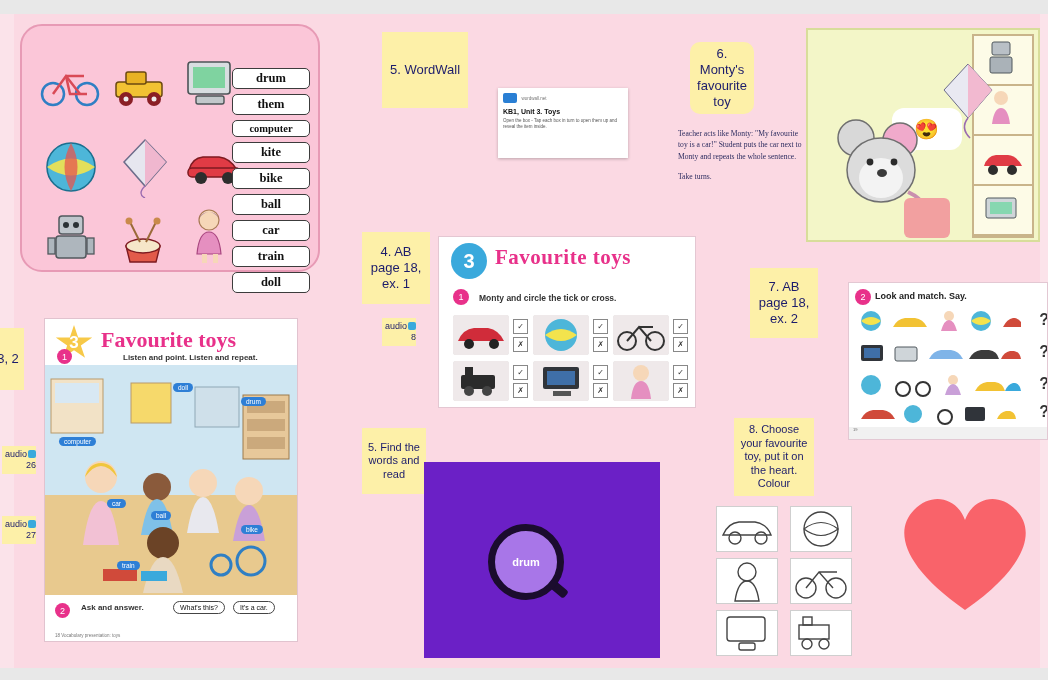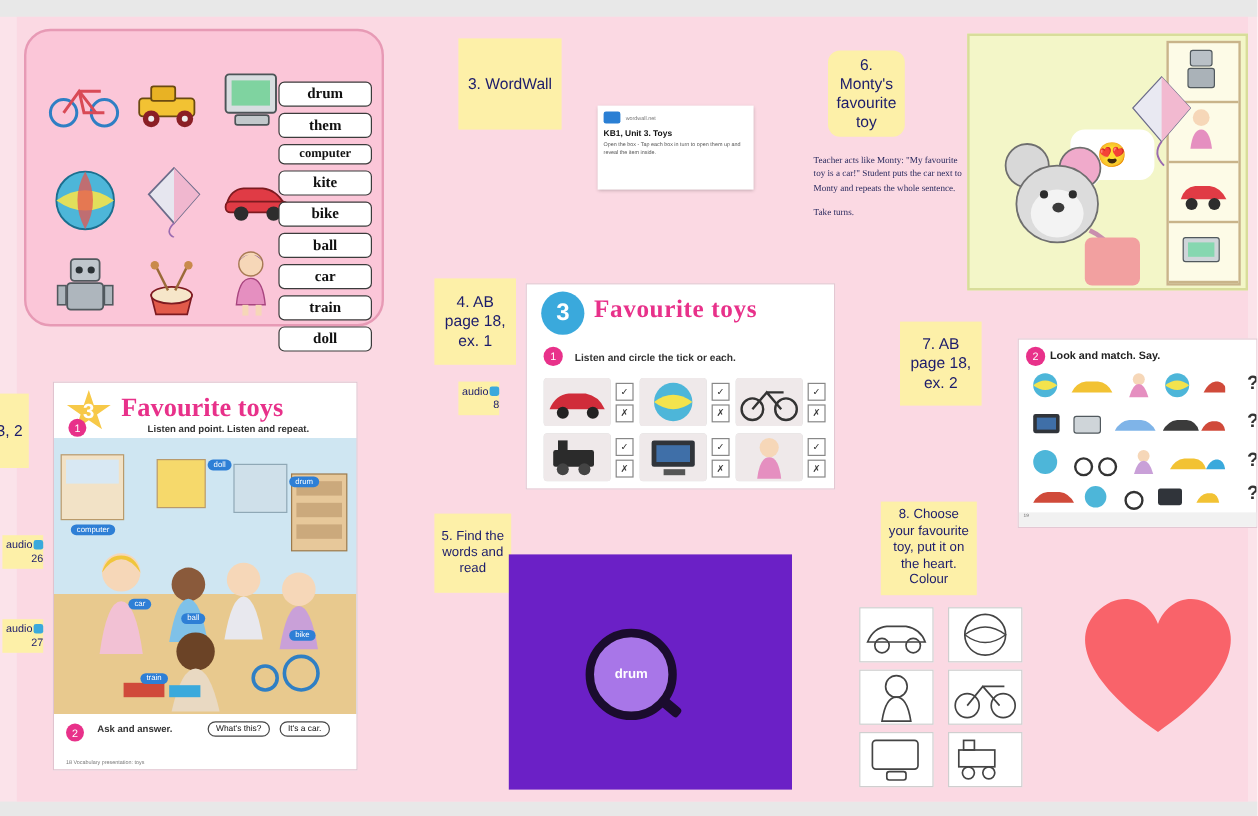--- a/index.html
+++ b/index.html
@@ -225,21 +225,21 @@
       <div class="word long">computer</div>
       <div class="word">kite</div>
       <div class="word">bike</div>
       <div class="word">ball</div>
       <div class="word">car</div>
       <div class="word">train</div>
       <div class="word">doll</div>
     </div>
   </div>
 
-  <div class="note" style="left:382px;top:32px;width:86px;height:76px;">3. WordWall</div>
+  <div class="note" style="left:382px;top:32px;width:86px;height:76px;">5. WordWall</div>
 
   <div class="note" style="left:362px;top:232px;width:68px;height:72px;">4. AB page 18, ex. 1</div>
 
   <div class="note small" style="left:362px;top:428px;width:64px;height:66px;">5. Find the words and read</div>
 
   <div class="note" style="left:690px;top:42px;width:64px;height:72px;border-radius:10px;">6. Monty's favourite toy</div>
 
   <div class="note" style="left:750px;top:268px;width:68px;height:70px;">7. AB page 18, ex. 2</div>
 
   <div class="note small" style="left:734px;top:418px;width:80px;height:78px;">8. Choose your favourite toy, put it on the heart. Colour</div>
@@ -321,21 +321,21 @@
       <path d="M82 96 q26 12 14 34" stroke="#c98fae" stroke-width="4" fill="none"></path>
     </svg>
 
     <div class="pinkcard"></div>
   </div>
 
   <div class="abcard">
     <div class="ab-num">3</div>
     <div class="ab-title">Favourite toys</div>
     <div class="ab-subnum" style="top:52px;">1</div>
-    <div class="ab-sub" style="top:56px;left:40px;">Listen and circle the tick or each.</div>
+    <div class="ab-sub" style="top:56px;left:40px;">Monty and circle the tick or cross.</div>
 
     <div class="abimgrow" style="top:78px;">
       <div class="abcell" style="left:4px;">
         <svg width="56" height="40" viewBox="0 0 56 40">
             <rect width="56" height="40" fill="#efe9ea"></rect>
         <path d="M5 26 q5-12 16-13 h14 q11 2 16 13 z" fill="#d02c3a"></path>
             <circle cx="16" cy="29" r="5" fill="#222"></circle>
             <circle cx="41" cy="29" r="5" fill="#222"></circle>
           </svg>
       </div>

